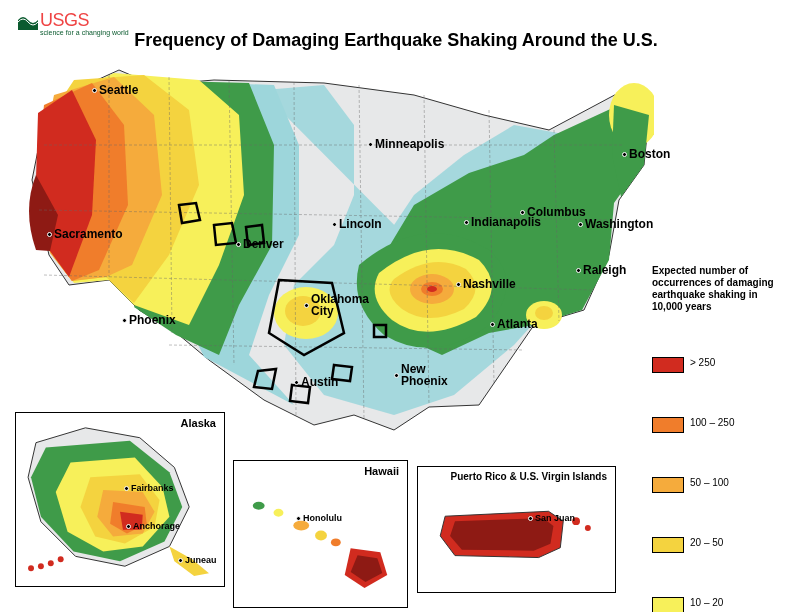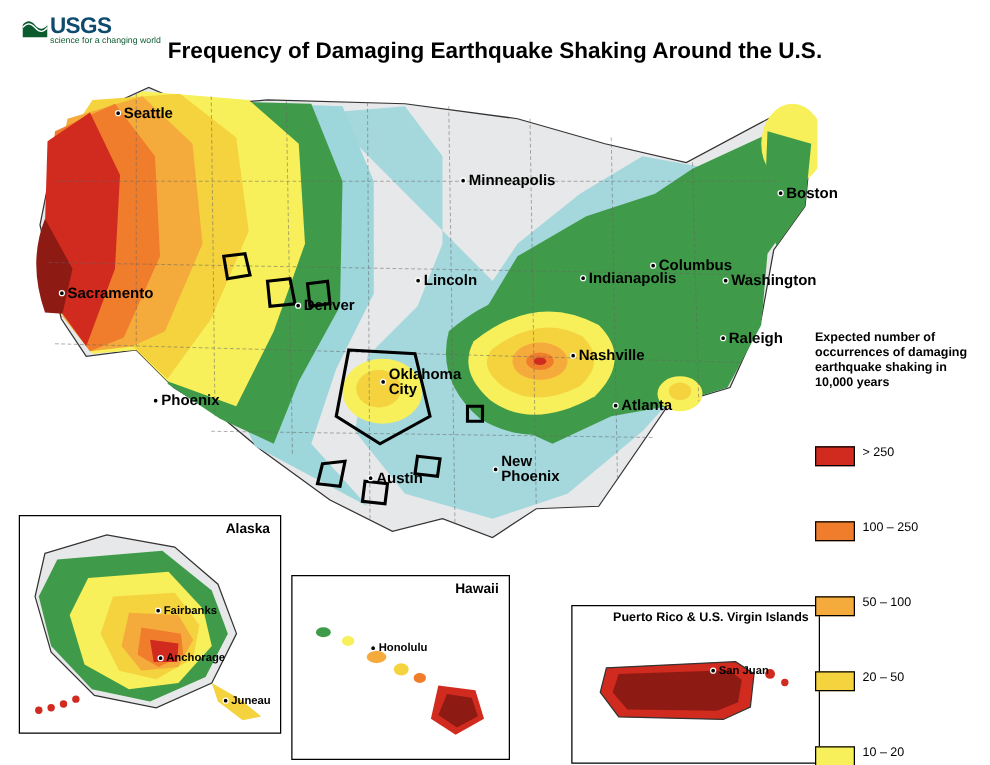--- a/index.html
+++ b/index.html
@@ -1,29 +1,29 @@
 <!DOCTYPE html>
 <html><head>
 <meta charset="utf-8">
 <style>
   * { box-sizing: border-box; margin: 0; padding: 0; }
   body { width: 792px; height: 612px; background: #fff; font-family: Arial, Helvetica, sans-serif; position: relative; overflow: hidden; }
   .logo { position: absolute; top: 10px; left: 18px; display: flex; align-items: flex-start; gap: 2px; }
   .logo-mark { width: 20px; height: 20px; }
-  .logo-text { font-weight: bold; font-size: 18px; color: #0c4a6e; letter-spacing: -0.5px; }
+  .logo-text { font-weight: normal; font-size: 18px; color: #ef4444; letter-spacing: -0.5px; }
   .logo-tag { font-size: 7px; color: #0b5b2f; display: block; margin-top: -2px; }
   .title { position: absolute; top: 30px; left: 0; right: 0; text-align: center; font-weight: bold; font-size: 18px; }
   .main-map { position: absolute; top: 55px; left: 14px; width: 640px; height: 420px; }
   .main-map svg { width: 100%; height: 100%; }
   .city { position: absolute; font-size: 12px; font-weight: bold; display: flex; align-items: center; gap: 2px; }
   .city .dot { width: 5px; height: 5px; border-radius: 50%; background: #000; border: 1px solid #fff; }
   .inset { position: absolute; border: 1.5px solid #000; background: #fff; }
   .inset-alaska { left: 15px; top: 412px; width: 210px; height: 175px; }
   .inset-hawaii { left: 233px; top: 460px; width: 175px; height: 148px; }
-  .inset-pr { left: 417px; top: 484px; width: 199px; height: 127px; margin-left: 40px; }
+  .inset-pr { left: 417px; top: 466px; width: 199px; height: 127px; }
   .inset-label { position: absolute; top: 4px; right: 8px; font-size: 11px; font-weight: bold; }
   .legend { position: absolute; right: 10px; top: 265px; width: 130px; font-size: 10px; }
   .legend-title { font-weight: bold; font-size: 10px; line-height: 1.2; margin-bottom: 6px; }
   .legend-item { display: flex; align-items: flex-start; gap: 6px; margin-bottom: 2px; margin-top: 44px; }
   .swatch { width: 32px; height: 16px; border: 1px solid #000; }
   .legend-nontec { margin-top: 10px; display: flex; align-items: flex-start; gap: 6px; }
   .nontec-box { width: 32px; height: 16px; border: 2px solid #000; background: transparent; flex-shrink: 0; }
   .inset svg { width:100%; height:100%; }
   .inset .city { font-size: 9px; }
 </style>

